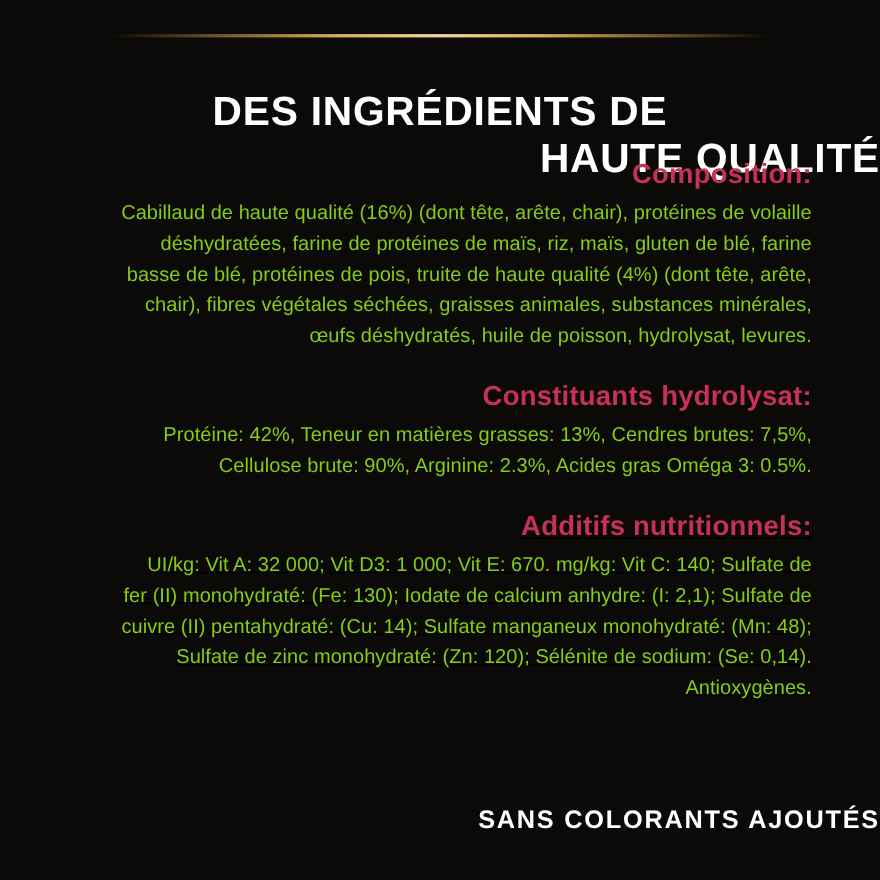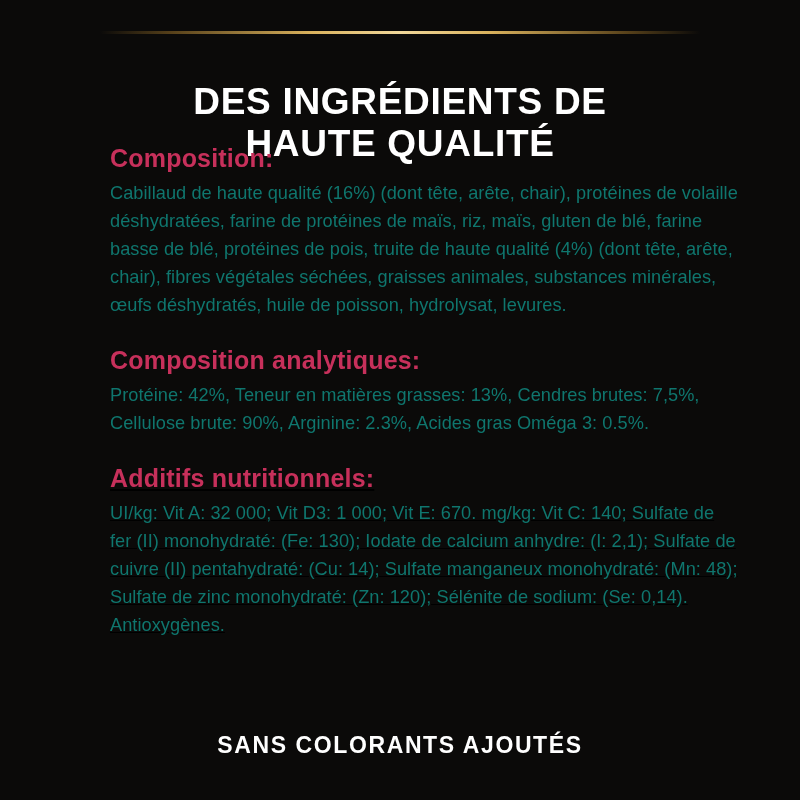--- a/index.html
+++ b/index.html
@@ -1,15 +1,15 @@
 <!DOCTYPE html>
 <html><head>
 <meta charset="utf-8">
 <style>
-  * { box-sizing: border-box; }
+  * { box-sizing: border-box; text-align: right; }
   html, body {
     margin: 0;
     padding: 0;
     width: 800px;
     height: 800px;
     background: #0b0a09;
     font-family: "Liberation Sans", sans-serif;
   }
   .page {
     position: relative;
@@ -59,21 +59,21 @@
   .section { margin-bottom: 18px; margin-left: 48px; }
   .section-title {
     color: #c7305b;
     font-size: 25px;
     font-weight: 700;
     line-height: 1.2;
     margin: 0 0 6px 0;
     letter-spacing: 0.2px;
   }
   .section-body {
-    color: #0f766e;
+    color: #84cc16;
     font-size: 18.2px;
     line-height: 1.54;
     letter-spacing: 0.05px;
     font-weight: 400;
     margin: 0;
   }
   .sec-composition { margin-bottom: 26px; }
   .sec-analytiques { margin-top: 22px; margin-bottom: 26px; }
   .sec-additifs { margin-top: 22px; text-decoration: underline; }
 
@@ -106,21 +106,21 @@
   </h1>
 
   <div class="content">
 
     <div class="section sec-composition">
       <h2 class="section-title">Composition:</h2>
       <p class="section-body">Cabillaud de haute qualité (16%) (dont tête, arête, chair), protéines de volaille déshydratées, farine de protéines de maïs, riz, maïs, gluten de blé, farine basse de blé, protéines de pois, truite de haute qualité (4%) (dont tête, arête, chair), fibres végétales séchées, graisses animales, substances minérales, œufs déshydratés, huile de poisson, hydrolysat, levures.</p>
     </div>
 
     <div class="section sec-analytiques">
-      <h2 class="section-title">Composition analytiques:</h2>
+      <h2 class="section-title">Constituants hydrolysat:</h2>
       <p class="section-body">Protéine: 42%, Teneur en matières grasses: 13%, Cendres brutes: 7,5%, Cellulose brute: 90%, Arginine: 2.3%, Acides gras Oméga 3: 0.5%.</p>
     </div>
 
     <div class="section sec-additifs">
       <h2 class="section-title">Additifs nutritionnels:</h2>
       <p class="section-body">UI/kg: Vit A: 32 000; Vit D3: 1 000; Vit E: 670. mg/kg: Vit C: 140; Sulfate de fer (II) monohydraté: (Fe: 130); Iodate de calcium anhydre: (I: 2,1); Sulfate de cuivre (II) pentahydraté: (Cu: 14); Sulfate manganeux monohydraté: (Mn: 48); Sulfate de zinc monohydraté: (Zn: 120); Sélénite de sodium: (Se: 0,14). Antioxygènes.</p>
     </div>
 
   </div>
 

